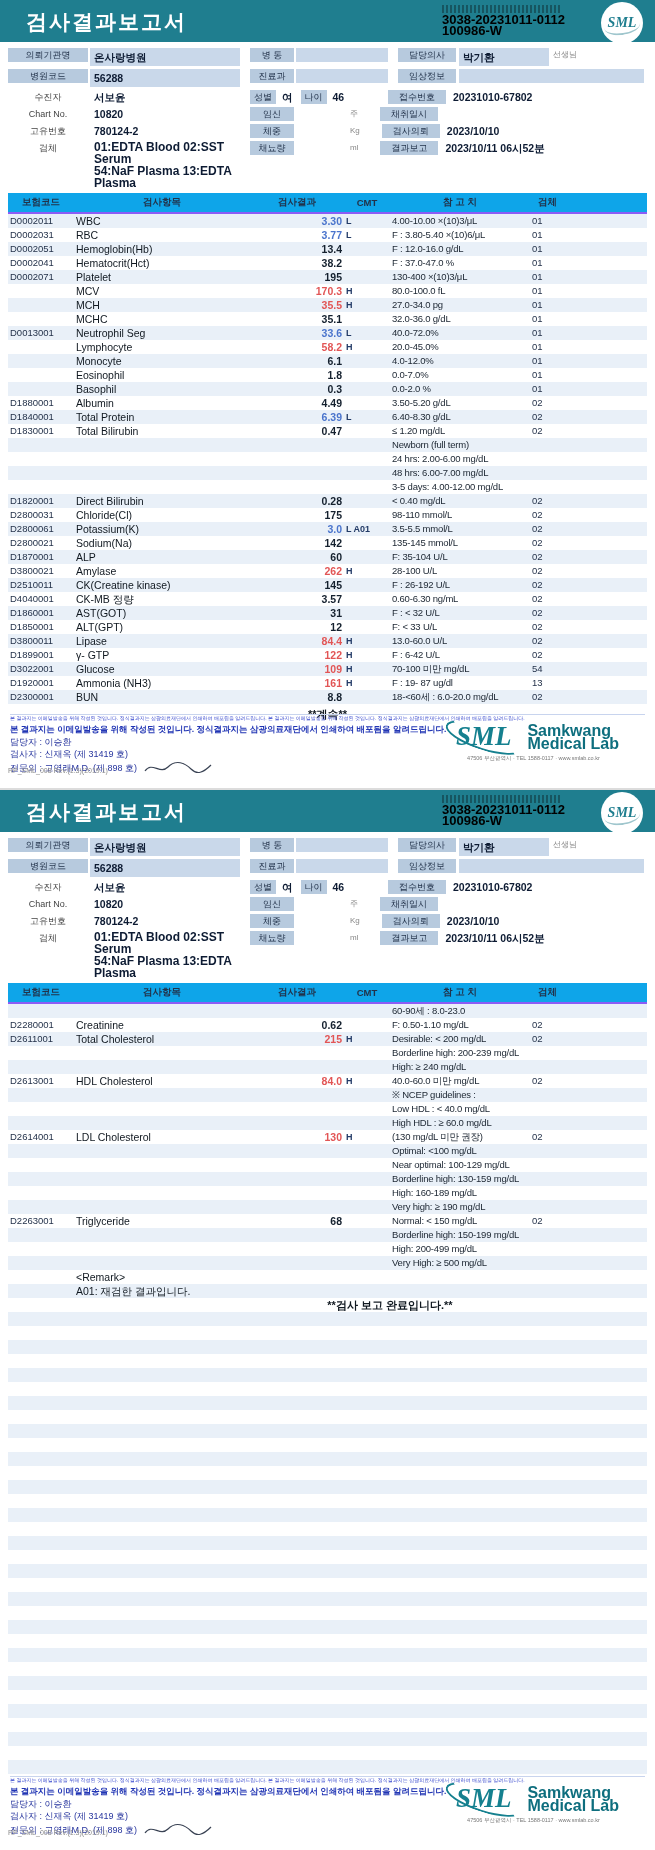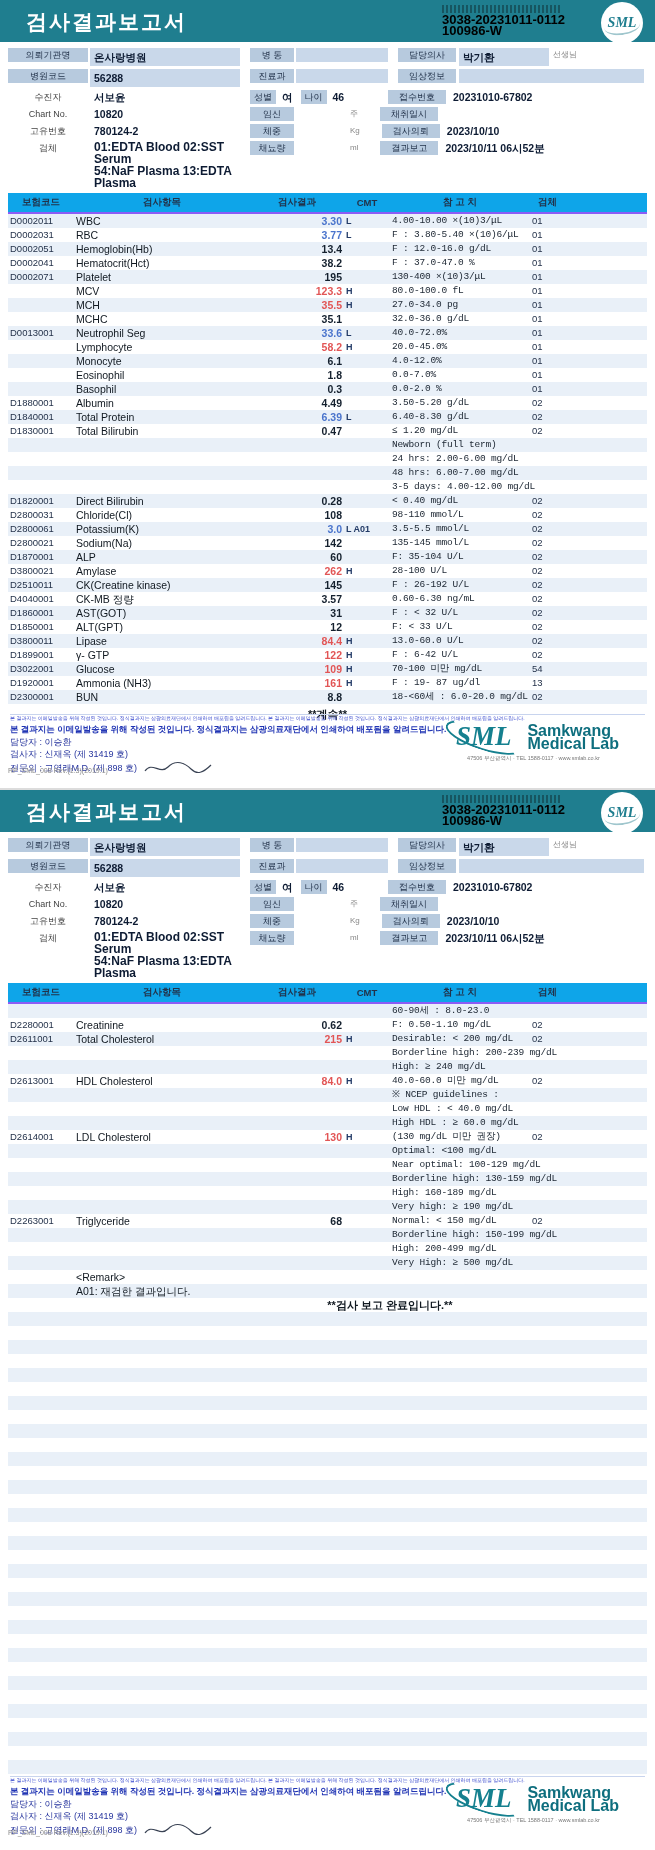--- a/index.html
+++ b/index.html
@@ -74,21 +74,21 @@
     background: #0ea5e9; color: #22324a; font-size: 9.5px; font-weight: bold;
     padding: 3px 2px; text-align: center; border-bottom: 2px solid #8b5cf6;
   }
   .results th:last-child { text-align: left; padding-left: 8px; }
   .results td { padding: 1px 2px; line-height: 12px; height: 14px; vertical-align: middle; }
   tbody.stripe tr:nth-child(odd) { background: #e9f0f8; }
   .c-code { font-size: 9.5px; color: #24324a; padding-left: 6px; }
   .c-name { padding-left: 10px; color: #101820; }
   .c-result { text-align: right; padding-right: 6px; font-weight: bold; color: #14202e; }
   .c-cmt { font-size: 9px; font-weight: bold; color: #223a66; padding-left: 4px; white-space: nowrap; }
-  .c-ref { font-size: 9.5px; color: #202a36; white-space: nowrap; letter-spacing: -0.2px; font-family: Liberation Mono, monospace; }
+  .c-ref { font-size: 9.5px; color: #202a36; white-space: nowrap; letter-spacing: -0.2px; }
   .c-spec { font-size: 9.5px; color: #24324a; padding-left: 8px; }
   tr.flag-L .c-result { color: #4a74cc; }
   tr.flag-H .c-result { color: #e25555; }
   .continue-line { text-align: center; font-weight: bold; font-size: 11px; color: #101820; margin-top: 3px; }
   tr.complete-row { background: #fff !important; }
   .complete-msg { text-align: center; font-weight: bold; font-size: 11px; color: #101820; }
 
   
   .footer { position: absolute; left: 0; right: 0; bottom: 12px; padding: 0 10px; }
   .micro {
@@ -256,21 +256,21 @@
     <td class="c-name">Platelet</td>
     <td class="c-result">195</td>
     <td class="c-cmt"></td>
     <td class="c-ref">130-400 ×(10)3/μL</td>
     <td class="c-spec">01</td>
   </tr>
 
   <tr class="t-row flag-H">
     <td class="c-code"></td>
     <td class="c-name">MCV</td>
-    <td class="c-result">123.3</td>
+    <td class="c-result">170.3</td>
     <td class="c-cmt">H</td>
     <td class="c-ref">80.0-100.0 fL</td>
     <td class="c-spec">01</td>
   </tr>
 
   <tr class="t-row flag-H">
     <td class="c-code"></td>
     <td class="c-name">MCH</td>
     <td class="c-result">35.5</td>
     <td class="c-cmt">H</td>
@@ -400,21 +400,21 @@
     <td class="c-name">Direct Bilirubin</td>
     <td class="c-result">0.28</td>
     <td class="c-cmt"></td>
     <td class="c-ref">&lt; 0.40 mg/dL</td>
     <td class="c-spec">02</td>
   </tr>
 
   <tr class="t-row">
     <td class="c-code">D2800031</td>
     <td class="c-name">Chloride(Cl)</td>
-    <td class="c-result">108</td>
+    <td class="c-result">175</td>
     <td class="c-cmt"></td>
     <td class="c-ref">98-110 mmol/L</td>
     <td class="c-spec">02</td>
   </tr>
 
   <tr class="t-row flag-L">
     <td class="c-code">D2800061</td>
     <td class="c-name">Potassium(K)</td>
     <td class="c-result">3.0</td>
     <td class="c-cmt">L A01</td>

